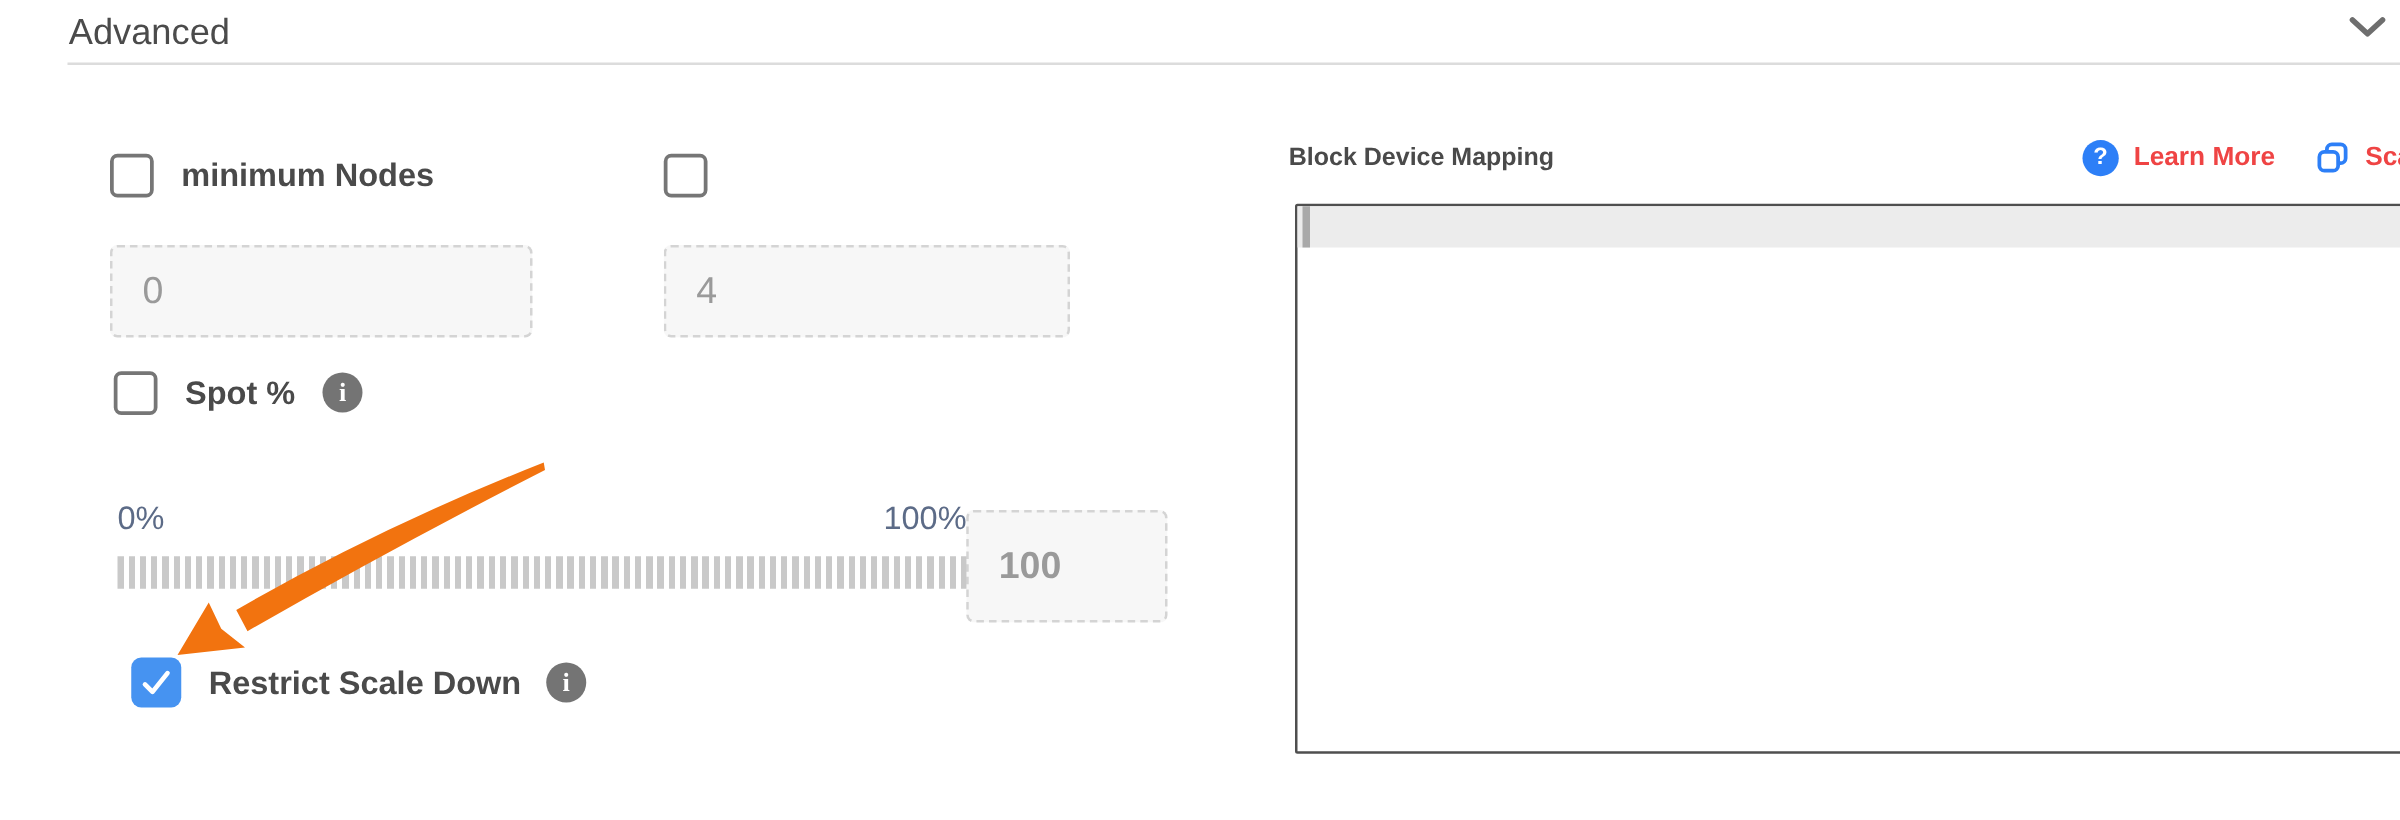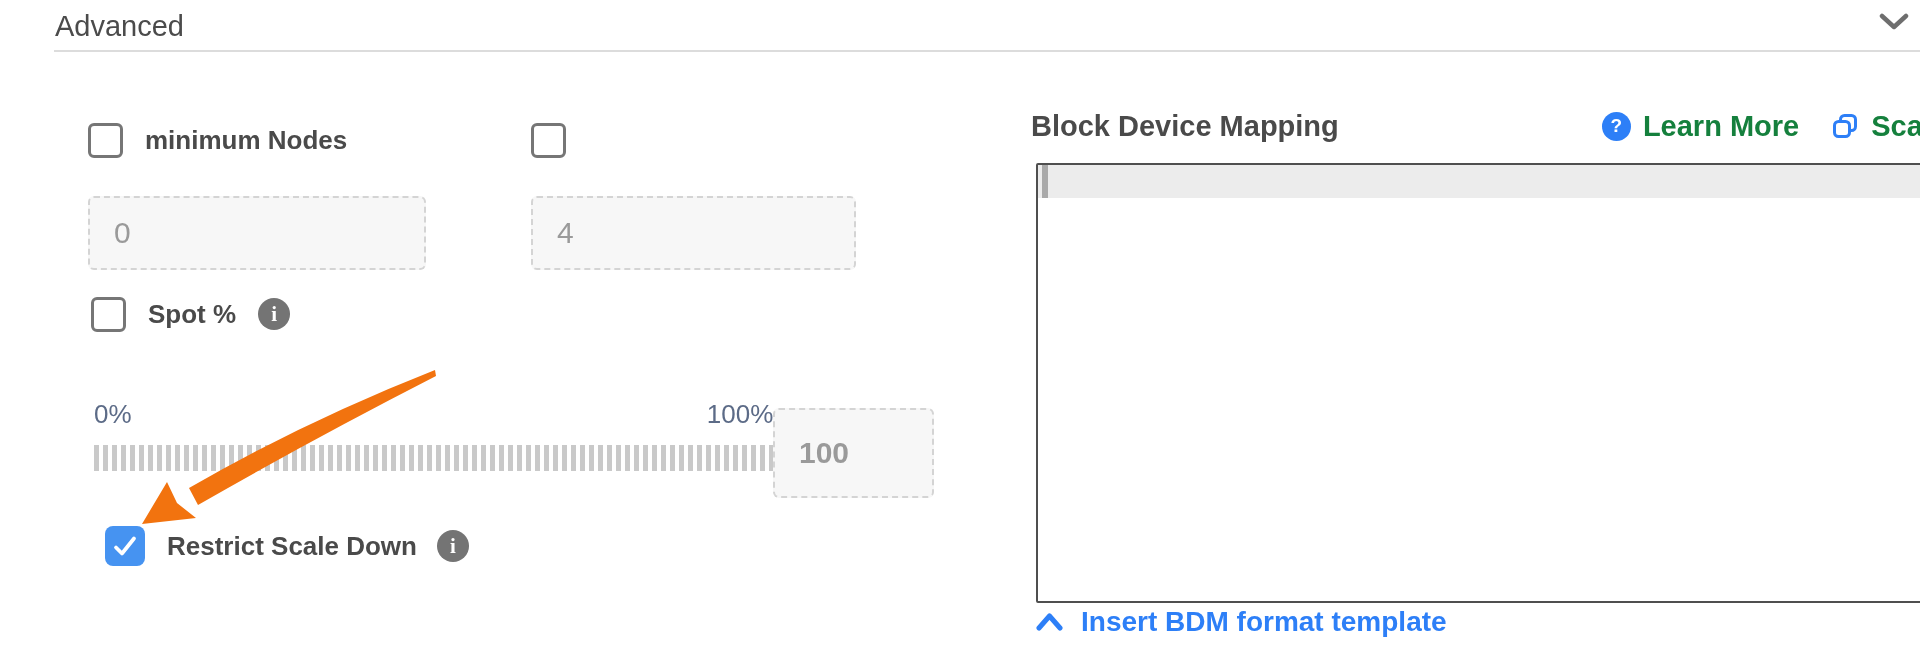--- a/index.html
+++ b/index.html
@@ -50,24 +50,24 @@
   .slider-handle {
     left:737px; top:428px; width:15px; height:50px; border-radius:8px;
     background:#6e6e6e; cursor:grab;
   }
 
   
   .bdm-header {
     left:990px; top:104px; width:916px; height:44px;
     display:flex; align-items:center; justify-content:space-between;
   }
-  .bdm-title { font-size:29px; font-weight:600; color:#4a4a4a; }
+  .bdm-title { font-size:20px; font-weight:600; color:#4a4a4a; }
   .bdm-links { display:flex; align-items:center; gap:32px; }
   .link-item { display:flex; align-items:center; gap:12px; cursor:pointer; }
-  .link-text { font-size:29px; font-weight:600; color:#15803d; }
+  .link-text { font-size:21px; font-weight:600; color:#ef4444; }
   .q-circle {
     width:29px; height:29px; border-radius:50%; background:#2d7ff7;
     display:flex; align-items:center; justify-content:center;
   }
   .q-circle span { color:#fff; font-size:19px; font-weight:bold; }
 
   .editor {
     left:995px; top:163px; width:910px; height:440px;
     border:2px solid #4f4f4f; border-radius:2px; background:#fff; cursor:text;
   }
@@ -147,25 +147,19 @@
       </div>
     </div>
   </div>
 
   <div class="abs editor">
     <div class="editor-active-line"></div>
     <div class="editor-cursor"></div>
     <span></span>
   </div>
 
-  <div class="abs insert-row">
-    <svg width="27" height="20" viewBox="0 0 27 20">
-      <polyline points="3,16 13.5,4 24,16" fill="none" stroke="#2d7ff7" stroke-width="5" stroke-linecap="round" stroke-linejoin="round"></polyline>
-    </svg>
-    <div class="insert-text">Insert BDM format template</div>
-  </div>
 
   <svg class="abs arrow-overlay" width="1920" height="656" viewBox="0 0 1920 656">
     <path d="M394 370 Q262 422 148 488 L157 505 Q270 440 395 376 Z" fill="#f2730f"></path>
     <path d="M101 524 L126 482 L136 503 L155 518 Z" fill="#f2730f"></path>
   </svg>
 
 </div>
 
 </body></html>

